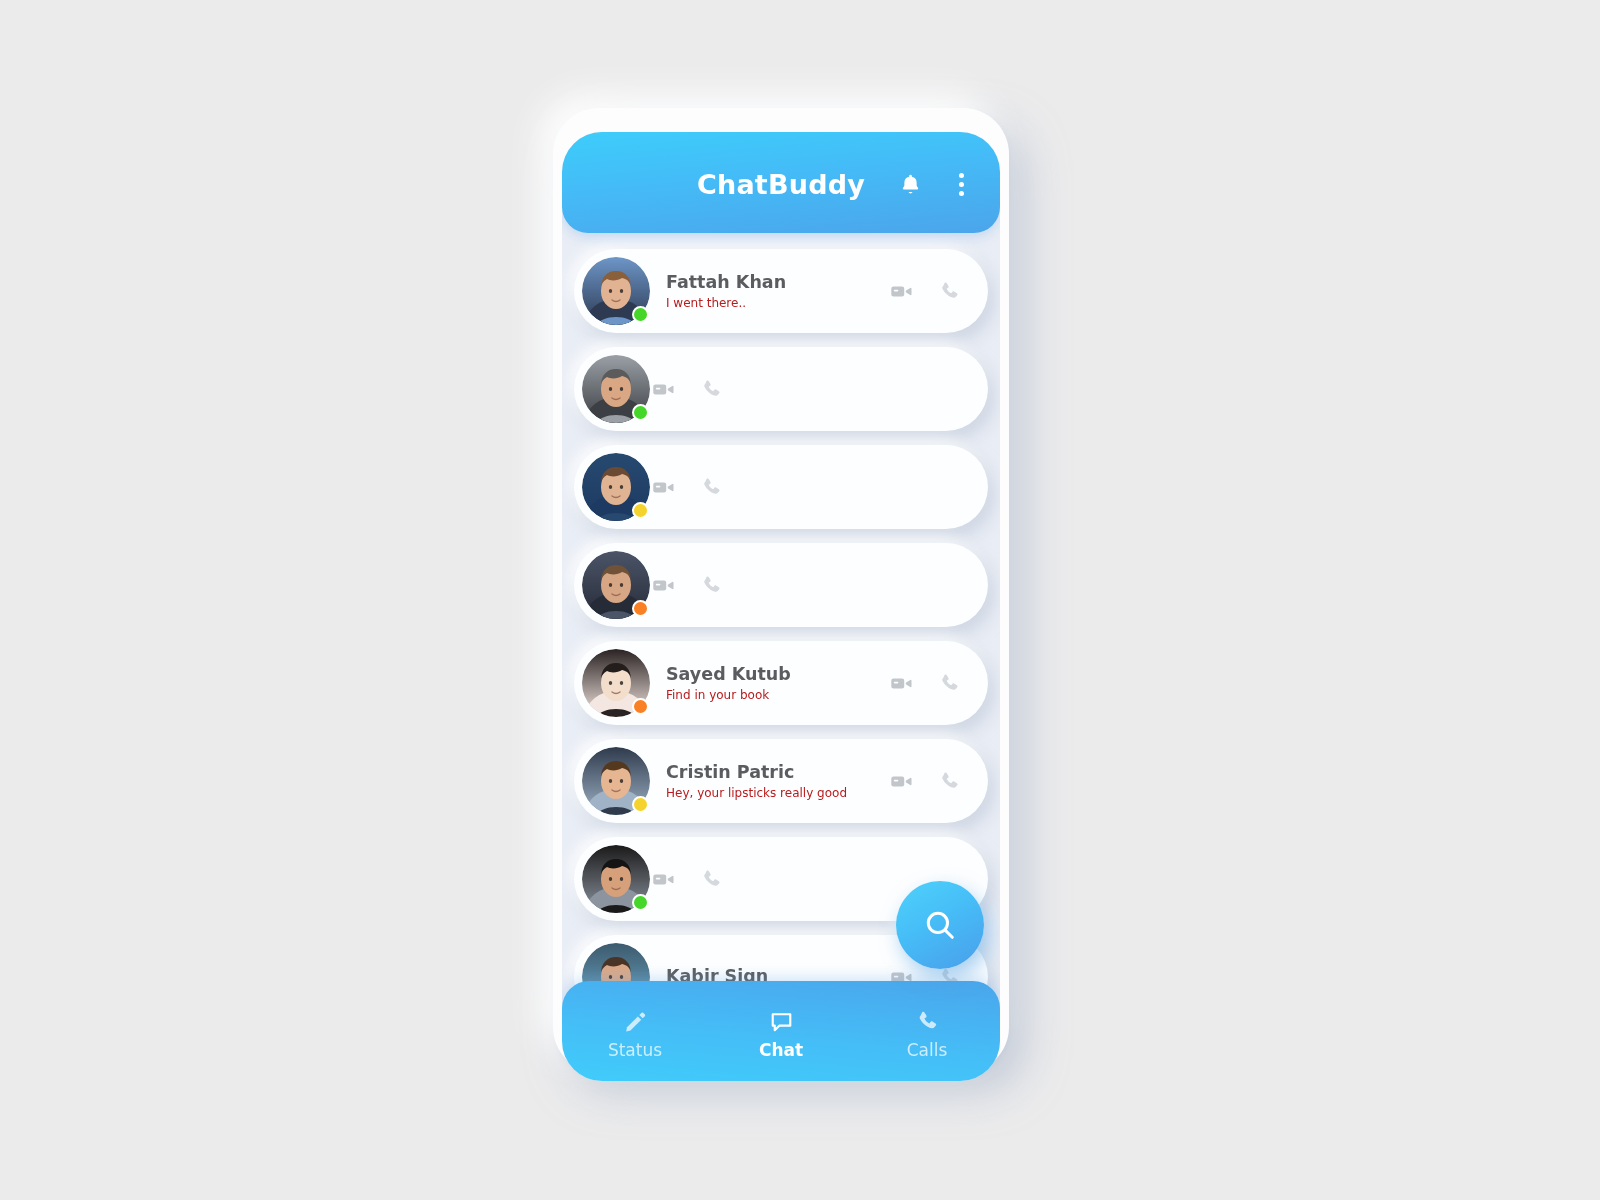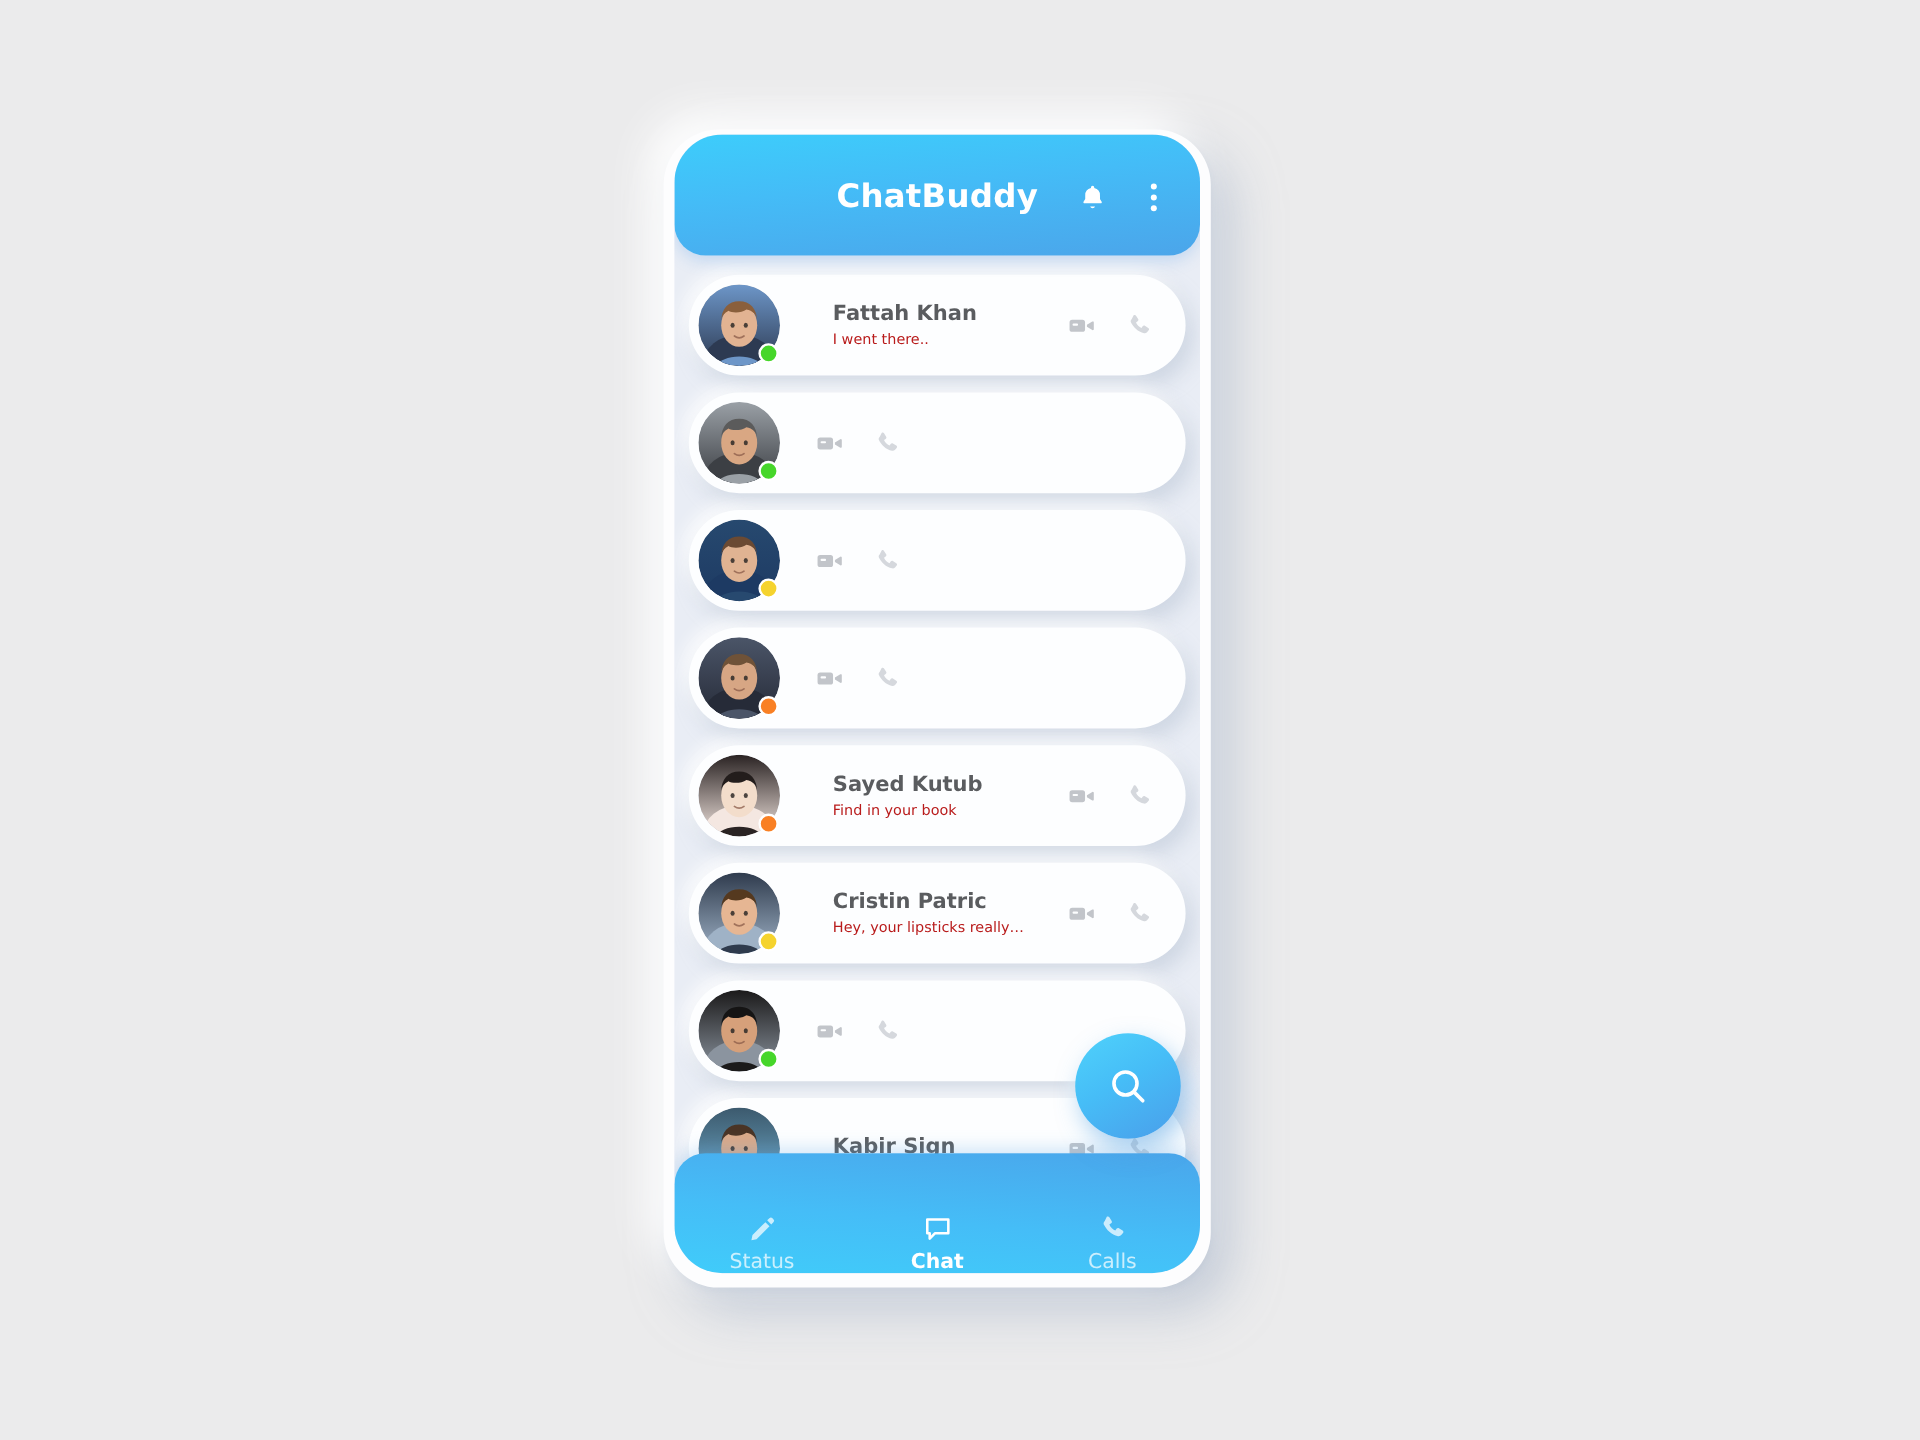--- a/index.html
+++ b/index.html
@@ -27,21 +27,21 @@
     border-radius: 46px;
     box-shadow:
       -14px -14px 34px rgba(255,255,255,0.95),
       16px 18px 42px rgba(163,177,198,0.55),
       0 2px 6px rgba(163,177,198,0.28);
   }
 
   #phone-screen {
     position: absolute;
     left: 9px;
-    top: 4px;
+    top: 24px;
     width: 438px;
     height: 949px;
     border-radius: 40px;
     overflow: hidden;
     background: #e9edf5;
   }
 
   
   #app-header {
     position: absolute;
@@ -120,21 +120,20 @@
     height: 84px;
     margin-bottom: 14px;
     background: #fdfeff;
     border-radius: 42px;
     box-shadow:
       6px 8px 18px rgba(163,177,198,0.40),
       -5px -5px 14px rgba(255,255,255,0.90);
     display: flex;
     align-items: center;
     padding-left: 6px;
-    gap: 28px;
   }
 
   .avatar-wrap {
     position: relative;
     width: 68px;
     height: 68px;
     flex: 0 0 68px;
     margin-left: 2px;
   }
 
@@ -221,23 +220,24 @@
   #bottom-nav {
     position: absolute;
     left: 0;
     bottom: 0;
     width: 438px;
     height: 100px;
     background: linear-gradient(185deg, #4aa6eb 0%, #45bdf7 55%, #40ccfa 100%);
     border-top-left-radius: 26px;
     border-top-right-radius: 26px;
     display: flex;
-    align-items: flex-end;
+    align-items: center;
     z-index: 35;
     box-shadow: 0 -4px 14px rgba(100,170,230,0.28);
+    border-radius: 27px;
   }
 
   .nav-item {
     flex: 1 1 0;
     display: flex;
     flex-direction: column;
     align-items: center;
     justify-content: center;
     gap: 7px;
     padding-top: 4px;

